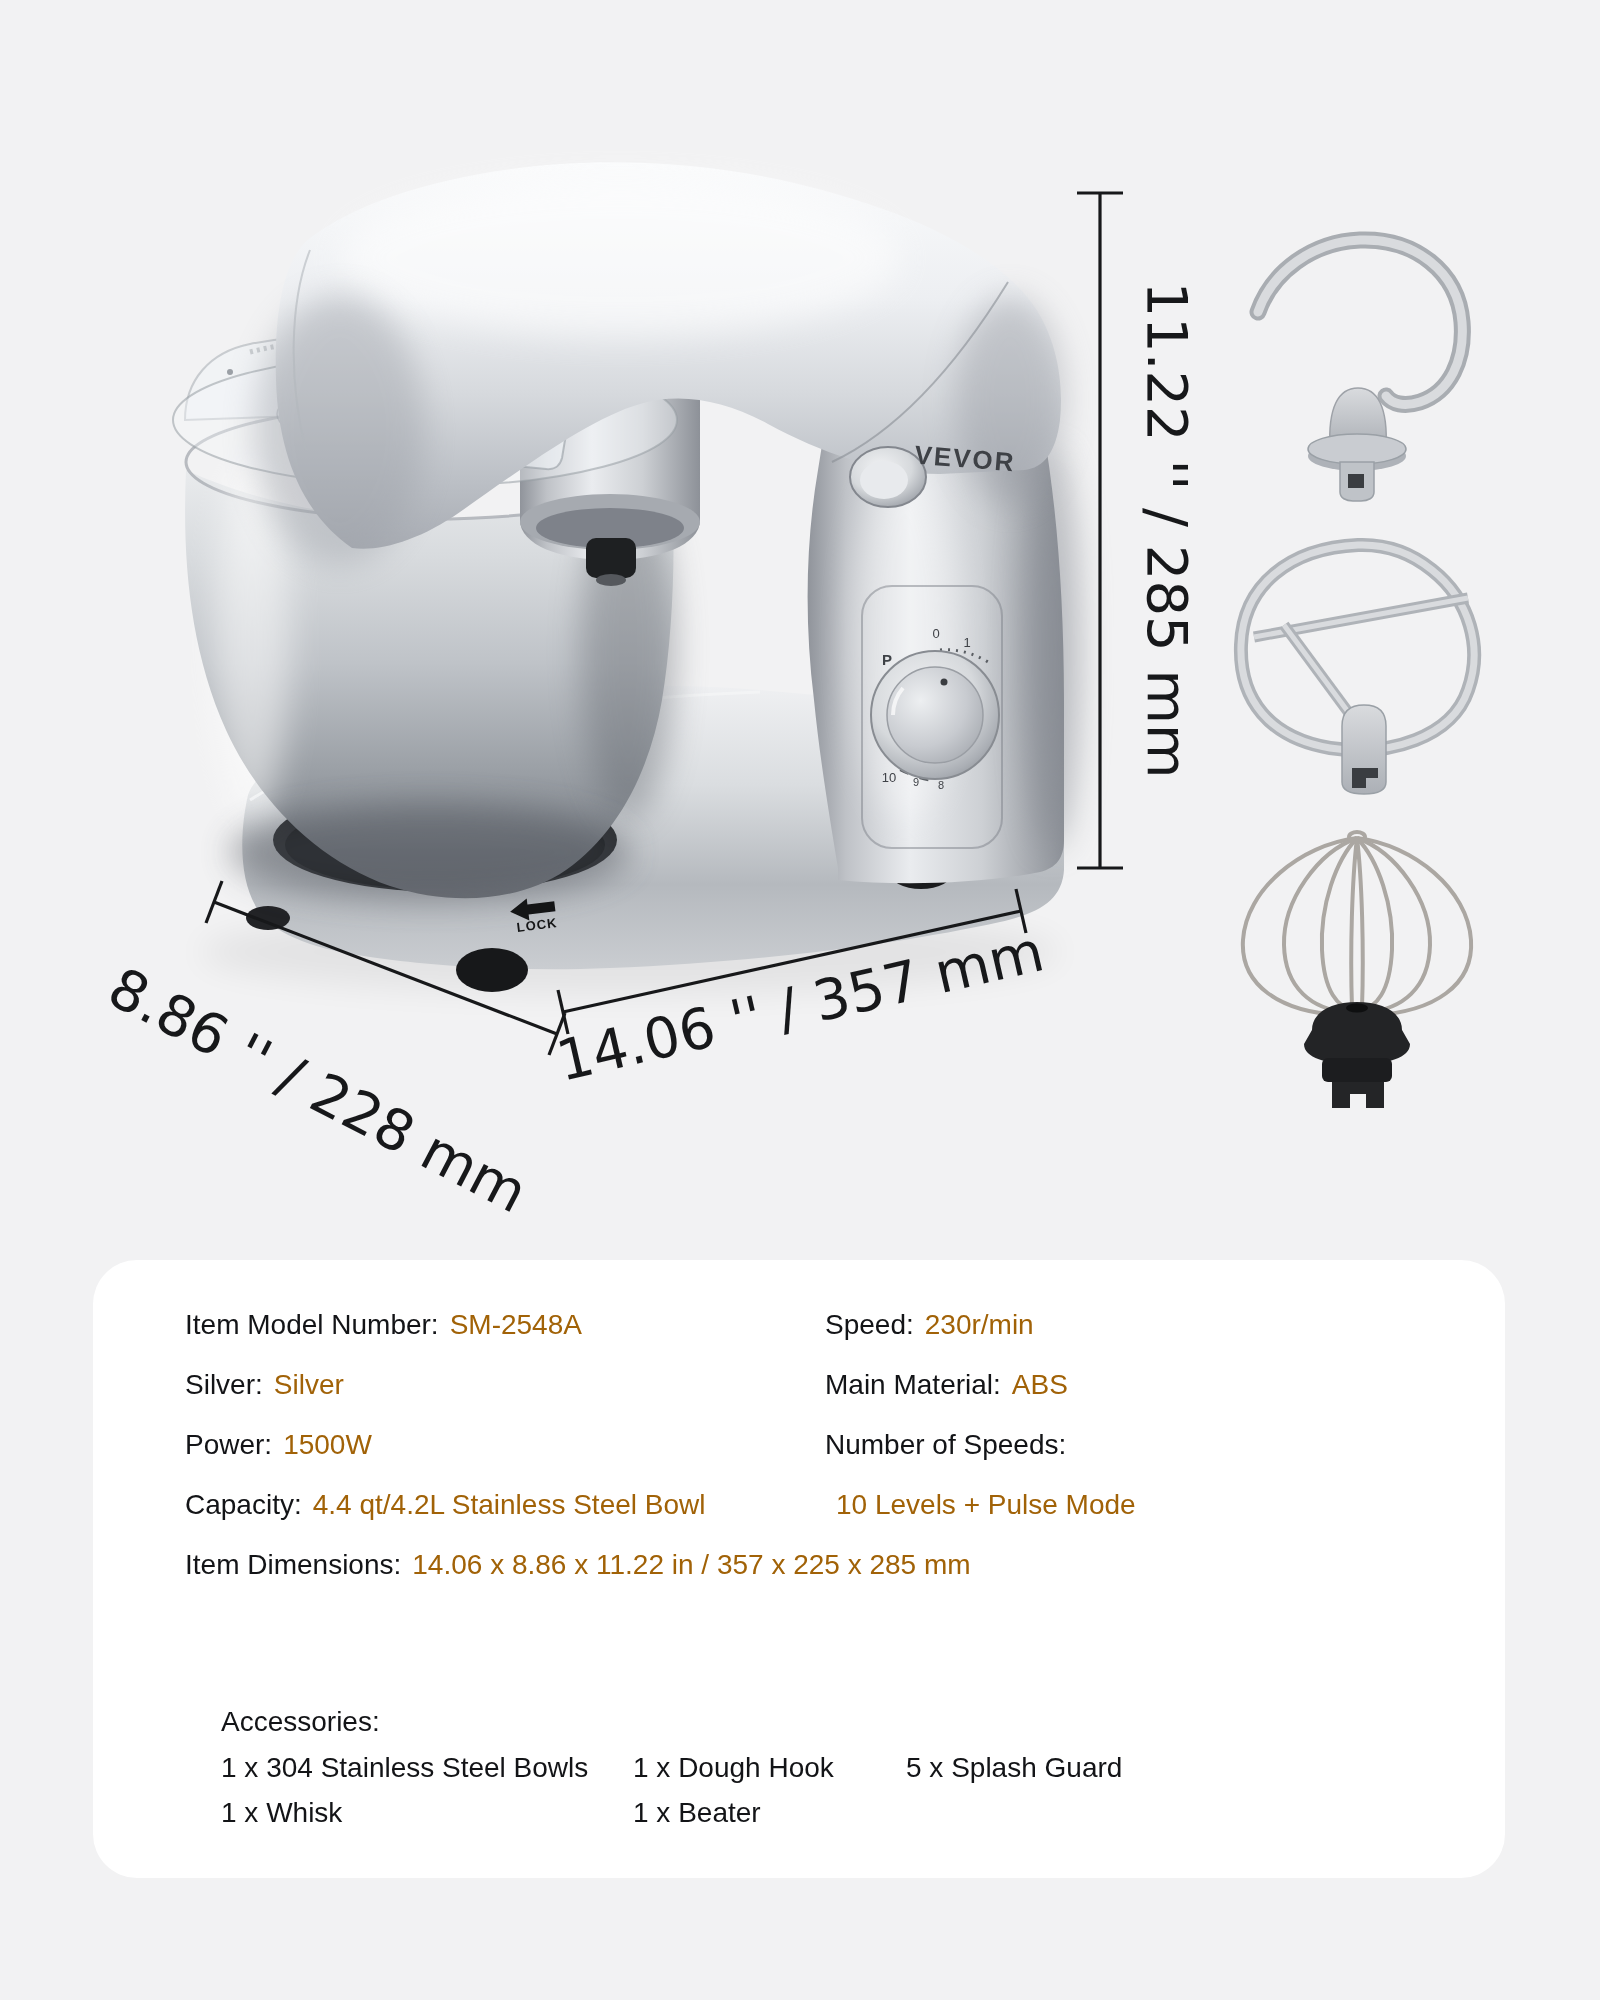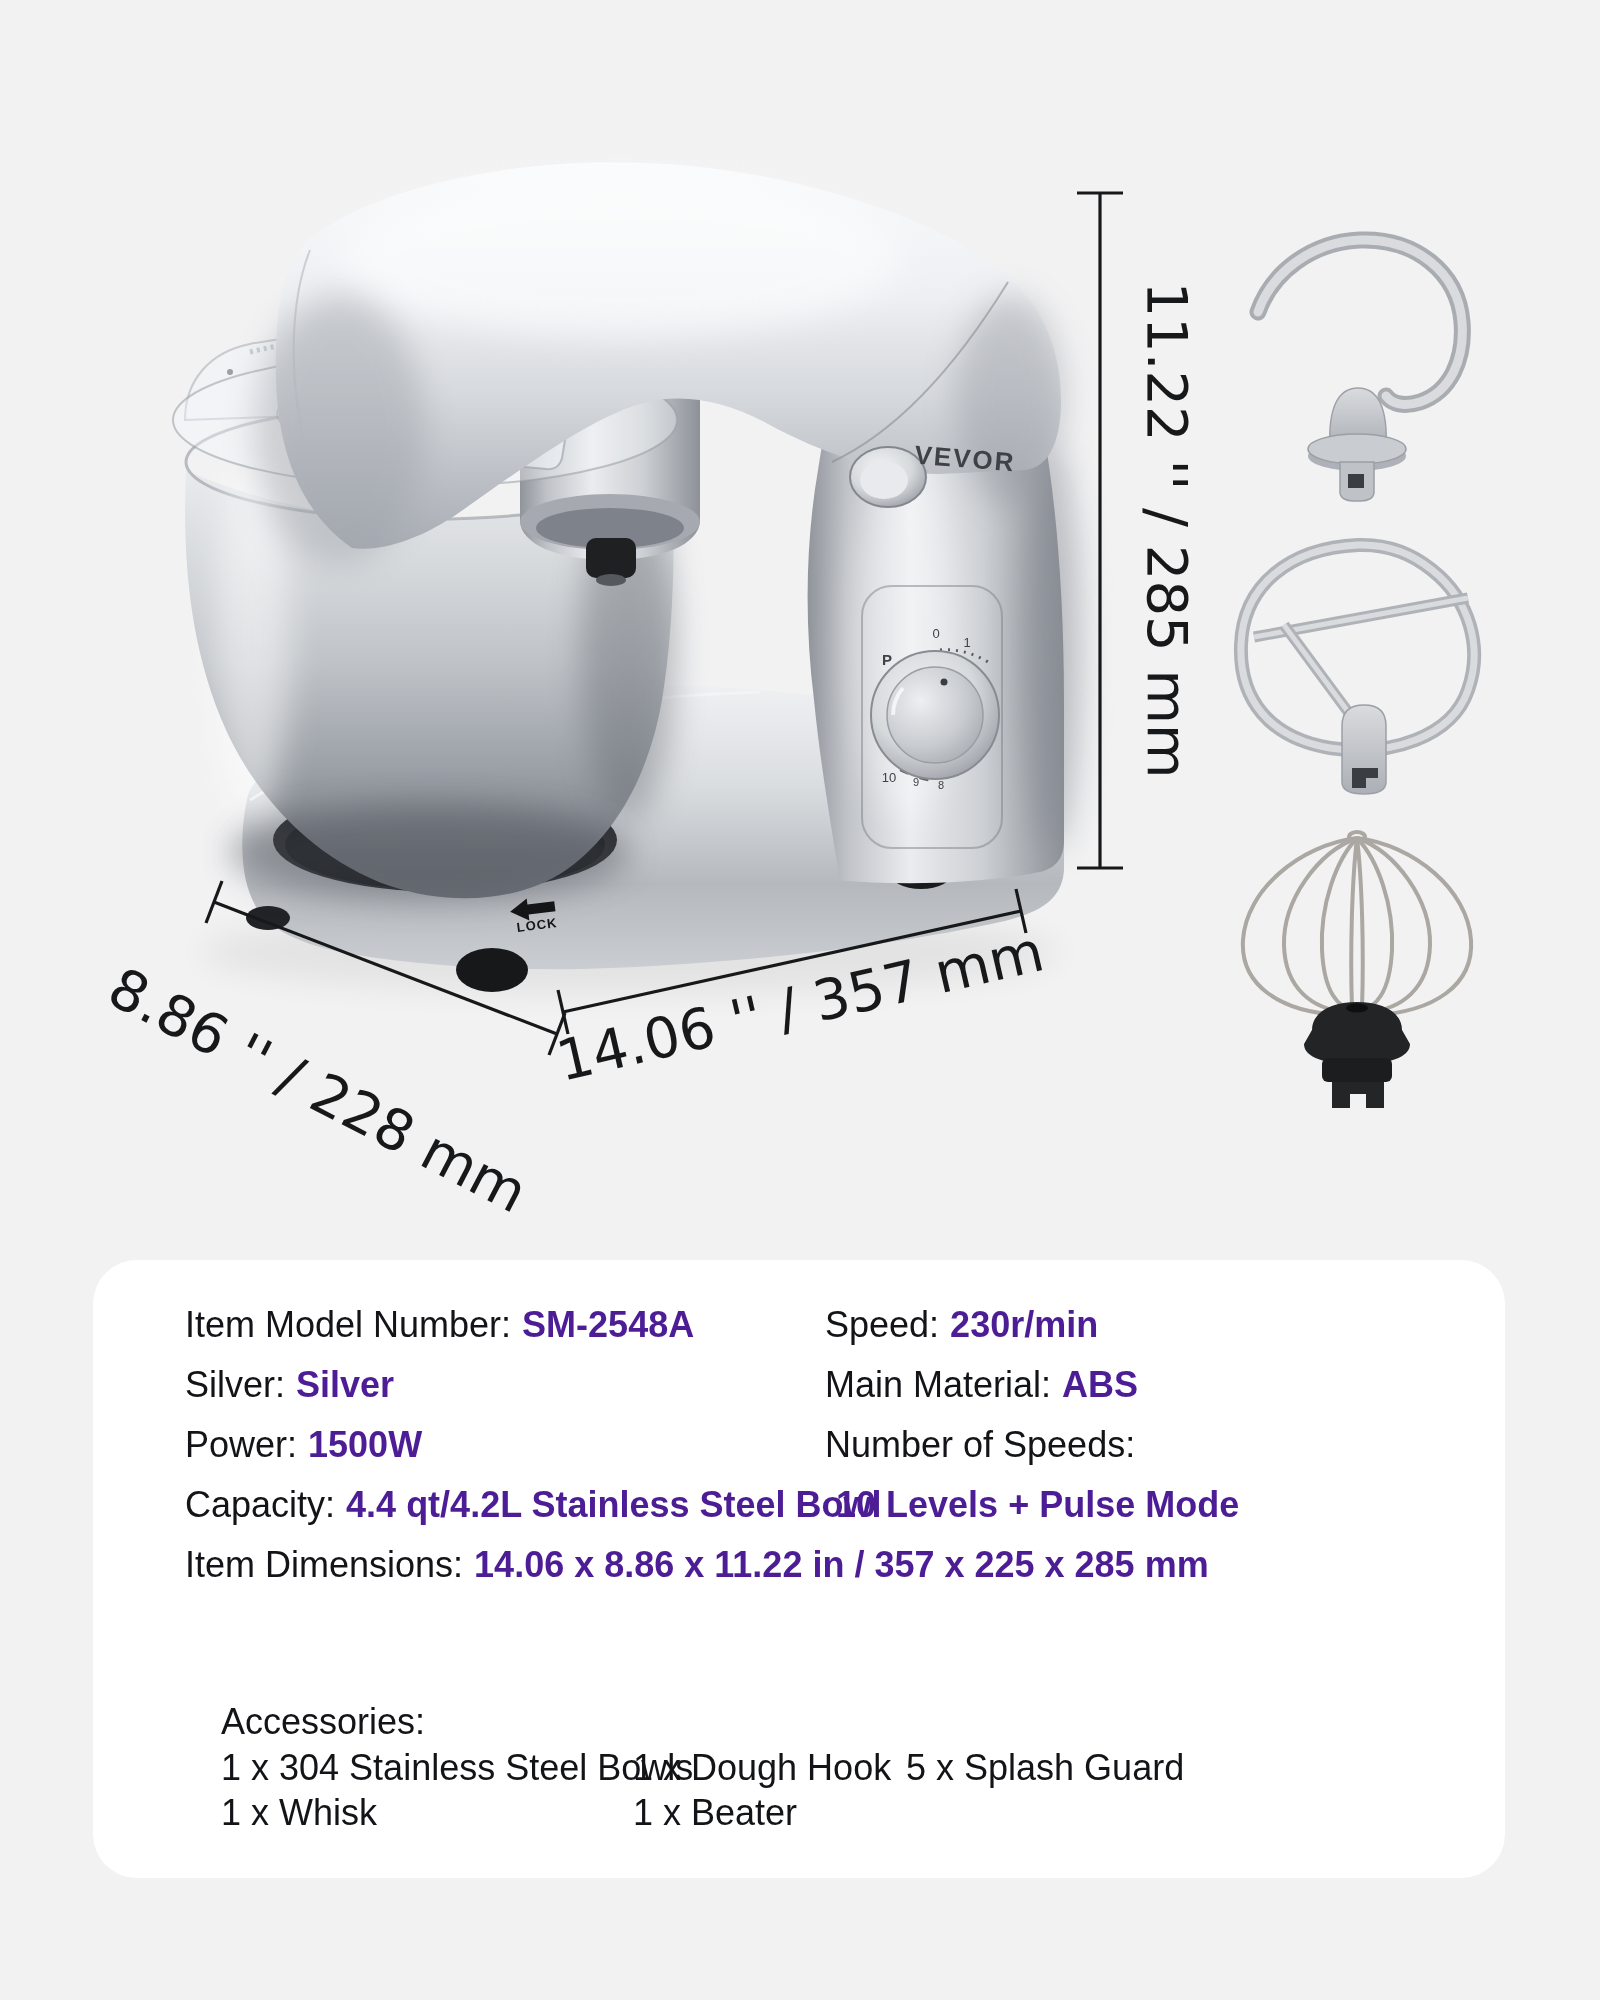--- a/index.html
+++ b/index.html
@@ -37,26 +37,26 @@
   .d-1{left:967px;top:642px;font-size:13px;font-weight:400;}
   .d-10{left:889px;top:777px;font-size:13px;font-weight:400;}
   .d-9{left:916px;top:782px;font-size:11px;font-weight:400;}
   .d-8{left:941px;top:785px;font-size:11px;font-weight:400;}
 
   
   .card{
     position:absolute;left:93px;top:1260px;width:1412px;height:618px;
     background:#FFFFFF;border-radius:44px;
   }
-  .spec-block{position:absolute;font-size:36px;}
+  .spec-block{position:absolute;font-size:28px;}
   .specs-left{left:185px;top:1295px;}
   .specs-right{left:825px;top:1295px;text-align:center;}
   .spec-row{height:60px;display:flex;align-items:center;}
   .spec-label{color:#131417;font-weight:400;}
-  .spec-value{color:#4c1d95;font-weight:700;margin-left:11px;}
+  .spec-value{color:#a16207;font-weight:400;margin-left:11px;}
   .spec-value:empty{margin-left:0;}
   .accessories{left:185px;top:1699px;margin-left:36px;}
   .acc-title{height:46px;display:flex;align-items:center;font-weight:400;}
   .acc-grid{display:grid;grid-template-columns:412px 273px auto;}
   .acc-grid span{height:45px;display:flex;align-items:center;font-weight:400;}
 </style>
 </head>
 <body>
 
 <svg class="scene" width="1600" height="2000" viewBox="0 0 1600 2000">

